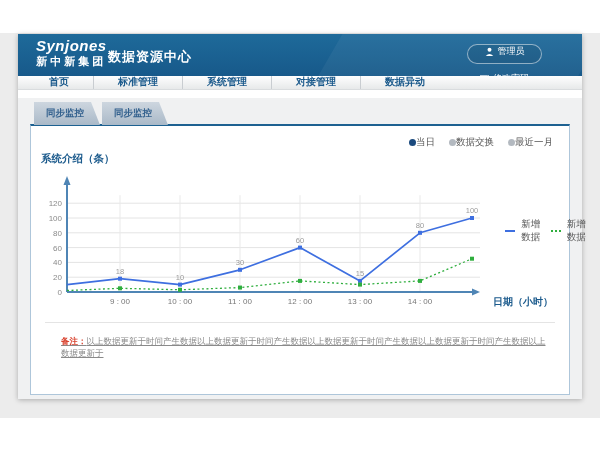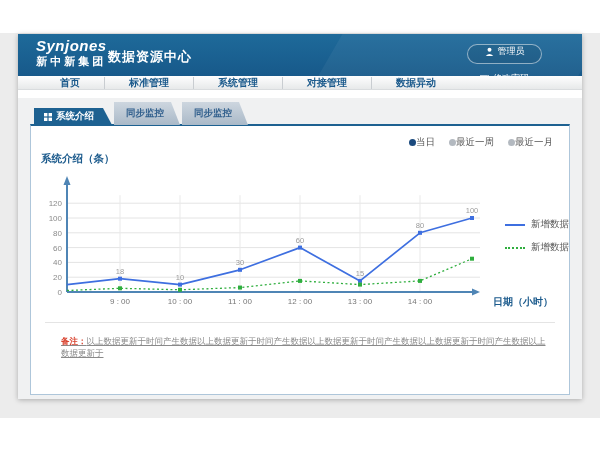--- a/index.html
+++ b/index.html
@@ -19,21 +19,21 @@
   .logo-cn { font-size:11px; font-weight:bold; letter-spacing:3px; }
   .app-title { position:absolute; left:90px; top:14px; color:#fff; font-size:13px; font-weight:bold; letter-spacing:1px;text-align:center; }
   .user-pill { position:absolute; right:40px; top:10px; height:20px; display:flex; align-items:center; gap:14px;
     border:1px solid rgba(255,255,255,.5); border-radius:11px; padding:0 12px; background:rgba(0,0,0,.08);flex-direction:column; }
   .pill-item { display:flex; align-items:center; gap:4px; color:#fff; font-size:9px; cursor:pointer; white-space:nowrap; }
   .pill-item svg { display:block; }
 
   
   .nav { position:absolute; left:0; top:42px; width:100%; height:14px;
     background:linear-gradient(#fefefe,#e7e9ea); border-bottom:1px solid #d9dcde;
-    display:flex; align-items:center; padding-left:18px; }
+    display:flex; padding-left:7px; }
   .nav-item { font-size:10px; font-weight:bold; color:#1b5a8c; padding:0 24px; cursor:pointer;
     border-right:1px solid #c9cdd1; line-height:12px; }
   .nav-item:last-child { border-right:none; }
 
   
   .content { position:absolute; left:0; top:64px; width:100%; height:301px; background:#f0f1f2; }
 
   
   .tabs { position:absolute; left:16px; top:10px; height:17px; display:flex; align-items:flex-end; z-index:2; }
   .tab { height:23px; display:flex; align-items:center; gap:4px; padding:0 16px 0 12px;
@@ -45,21 +45,21 @@
 
   
   .panel { position:absolute; left:12px; right:12px; top:26px; bottom:4px; background:#fff;
     border:1px solid #aec6da; border-top:2px solid #1d6191; }
   .filters { position:absolute; top:10px; right:16px; display:flex; gap:14px; }
   .filter { display:flex; align-items:center; font-size:9.5px; color:#555; cursor:pointer; }
   .dot { width:7px; height:7px; border-radius:50%; background:#b3b9c0; }
   .dot.on { background:#1b4a7e; }
   .y-title { position:absolute; left:10px; top:26px; font-size:10.5px; font-weight:bold; color:#1b5a8c; }
   #chart { position:absolute; left:4px; top:44px; }
-  .legend { position:absolute; left:474px; top:92px; display:flex; flex-direction:column; gap:10px; }
+  .legend { position:absolute; left:474px; top:92px; display:flex; flex-direction:row; gap:10px; }
   .legend-item { display:flex; align-items:center; gap:6px; font-size:9.5px; color:#555; }
   .sample { width:20px; height:0; border-top:2px solid #3e6fe0; }
   .divider { position:absolute; left:14px; right:14px; top:196px; border-top:1px solid #e4e4e4; }
   .note { position:absolute; left:30px; right:16px; top:210px; font-size:8.5px; color:#8a8a8a; line-height:1.4;text-decoration:underline; }
   .note-prefix { color:#d9432f; font-weight:bold; }
 </style>
 </head>
 <body>
 
 <div class="backdrop"></div>
@@ -107,49 +107,38 @@
     <span class="nav-item">首页</span>
     <span class="nav-item">标准管理</span>
     <span class="nav-item">系统管理</span>
     <span class="nav-item">对接管理</span>
     <span class="nav-item">数据异动</span>
   </div>
 
   <div class="content">
 
     <div class="tabs">
-      <div class="tab active">
-        <span class="ticon">
-          <svg width="8" height="8" viewBox="0 0 8 8">
-              <rect x="0" y="0" width="3.4" height="3.4" fill="#fff"></rect>
-              <rect x="4.6" y="0" width="3.4" height="3.4" fill="#fff"></rect>
-              <rect x="0" y="4.6" width="3.4" height="3.4" fill="#fff"></rect>
-              <rect x="4.6" y="4.6" width="3.4" height="3.4" fill="#fff"></rect>
-            </svg>
-        </span>
-        <span>系统介绍</span>
-      </div>
       <div class="tab">
         <span>同步监控</span>
       </div>
       <div class="tab">
         <span>同步监控</span>
       </div>
     </div>
 
     <div class="panel">
 
       <div class="filters">
         <label class="filter">
           <span class="dot on"></span>
           <span>当日</span>
         </label>
         <label class="filter">
           <span class="dot"></span>
-          <span>最近一周</span>
+          <span>数据交换</span>
         </label>
         <label class="filter">
           <span class="dot"></span>
           <span>最近一月</span>
         </label>
       </div>
 
       <div class="y-title">系统介绍（条）</div>
 
       <svg id="chart" width="540" height="140" viewBox="0 0 540 140">

